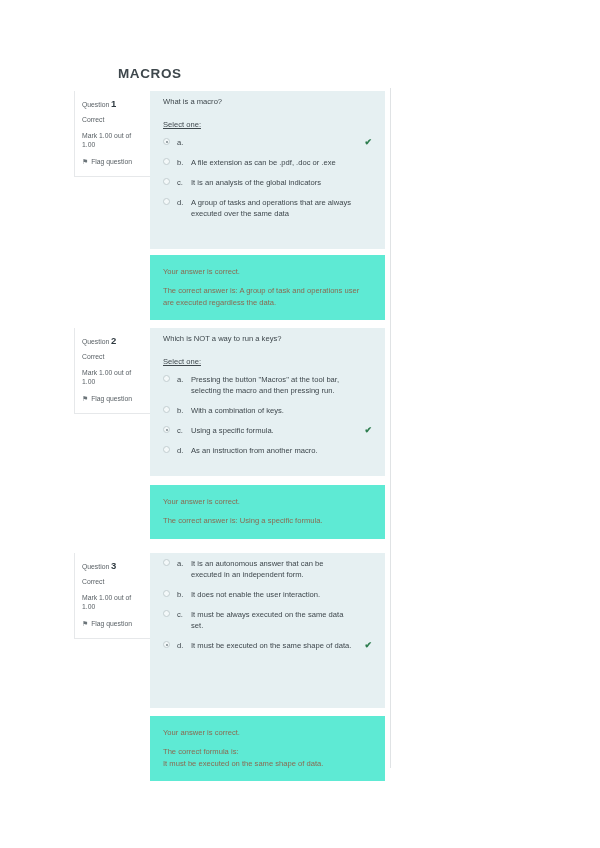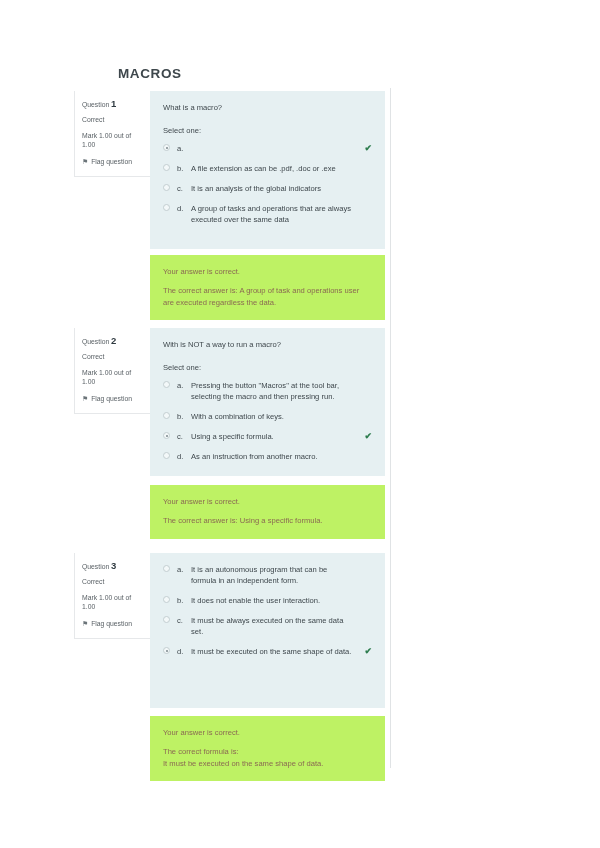--- a/index.html
+++ b/index.html
@@ -98,33 +98,34 @@
     margin-right: 1px;
   }
 
   
   .qpanel {
     position: absolute;
     left: 150px;
     top: 0;
     width: 235px;
     background: #e6f0f2;
-    padding: 11px 13px 13px 13px;
+    padding: 5px 13px 13px 13px;
     box-sizing: border-box;
   }
   .qtext {
     font-size: 7.6px;
     color: #3e474c;
     line-height: 1.45;
     margin-bottom: 13px;
   }
   .select-one {
     font-size: 7.6px;
     color: #3e474c;
     margin-bottom: 8px;
+    text-decoration: underline;
   }
   .answers {
     display: block;
   }
   .answer {
     position: relative;
     display: flex;
     align-items: flex-start;
     margin-bottom: 9px;
     padding-right: 18px;
@@ -174,21 +175,21 @@
     font-size: 9px;
     font-weight: bold;
     line-height: 1.2;
   }
 
   
   .fpanel {
     position: absolute;
     left: 150px;
     width: 235px;
-    background: #bef264;
+    background: #5eead4;
     padding: 11px 13px 12px 13px;
     box-sizing: border-box;
   }
   .fline {
     font-size: 7.6px;
     color: #8a6a52;
     line-height: 1.5;
   }
   .fline.first { margin-bottom: 8px; }
 </style>
@@ -241,21 +242,21 @@
         </div>
       </div>
       <div class="qblock" style="top: 0px;">
         <div class="qinfo" style="top: 328px;">
           <div class="qnum"><span>Question</span> <b>2</b></div>
           <div class="qstate">Correct</div>
           <div class="qmark">Mark 1.00 out of 1.00</div>
           <div class="qflag"><span class="flag-icon">⚑</span> <span>Flag question</span></div>
         </div>
         <div class="qpanel" style="top: 328px; min-height: 148px;">
-          <div class="qtext">With is NOT a way to run a macro?</div>
+          <div class="qtext">Which is NOT a way to run a keys?</div>
           <div class="select-one">Select one:</div>
           <div class="answers">
             <div class="answer">
               <span class="radio"></span>
               <span class="alabel">a.</span>
               <span class="atext">Pressing the button "Macros" at the tool bar, selecting the macro and then pressing run.</span>
             </div>
             <div class="answer">
               <span class="radio"></span>
               <span class="alabel">b.</span>
@@ -284,21 +285,21 @@
           <div class="qnum"><span>Question</span> <b>3</b></div>
           <div class="qstate">Correct</div>
           <div class="qmark">Mark 1.00 out of 1.00</div>
           <div class="qflag"><span class="flag-icon">⚑</span> <span>Flag question</span></div>
         </div>
         <div class="qpanel" style="top: 553px; min-height: 155px;">
           <div class="answers">
             <div class="answer">
               <span class="radio"></span>
               <span class="alabel">a.</span>
-              <span class="atext">It is an autonomous program that can be formula in an independent form.</span>
+              <span class="atext">It is an autonomous answer that can be executed in an independent form.</span>
             </div>
             <div class="answer">
               <span class="radio"></span>
               <span class="alabel">b.</span>
               <span class="atext">It does not enable the user interaction.</span>
             </div>
             <div class="answer">
               <span class="radio"></span>
               <span class="alabel">c.</span>
               <span class="atext">It must be always executed on the same data set.</span>

